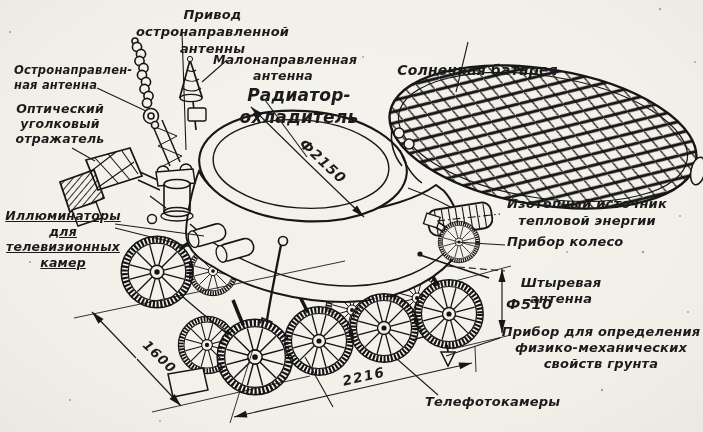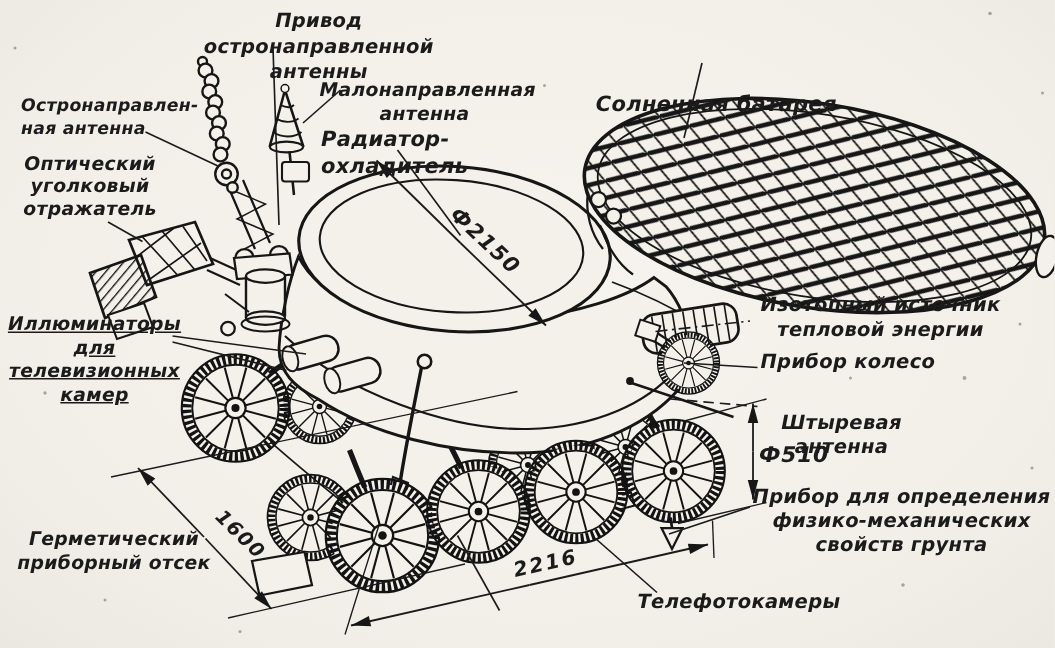--- a/index.html
+++ b/index.html
@@ -249,38 +249,36 @@
   </g>
 </svg>
 
 <div class="lbl c" style="left:115px;top:7px;width:195px;font-size:13px;">Привод остронаправленной
 антенны</div>
 <div class="lbl c" style="left:390px;top:21px;width:175px;font-size:14px;margin-top:40px;">Солнечная батарея</div>
 <div class="lbl" style="left:14px;top:63px;width:112px;font-size:11.5px;">Остронаправлен-
 ная антенна</div>
 <div class="lbl c" style="left:213px;top:52px;width:140px;font-size:12.5px;">Малонаправленная
 антенна</div>
-<div class="lbl" style="left:214px;top:84px;width:170px;font-size:14px;">Радиатор-охладитель</div>
+<div class="lbl" style="left:214px;top:84px;width:170px;font-size:17px;text-align:center;">Радиатор-охладитель</div>
 <div class="lbl c" style="left:6px;top:101px;width:108px;font-size:12.5px;line-height:15px;">Оптический
 уголковый
 отражатель</div>
 <div class="lbl c" style="left:0px;top:208px;width:126px;font-size:12.5px;line-height:15.5px;text-decoration:underline;">Иллюминаторы
 для
 телевизионных
 камер</div>
 <div class="lbl c" style="left:498px;top:195px;width:178px;font-size:13px;line-height:17px;text-align:center;">Изотопный источник
 тепловой энергии</div>
 <div class="lbl" style="left:507px;top:234px;width:145px;font-size:13px;">Прибор колесо</div>
 <div class="lbl c" style="left:505px;top:275px;width:112px;font-size:13px;line-height:15.5px;">Штыревая
 антенна</div>
 <div class="lbl c" style="left:495px;top:324px;width:212px;font-size:13px;line-height:16px;">Прибор для определения
 физико-механических
 свойств грунта</div>
-<div class="lbl c" style="left:0px;top:351px;width:152px;font-size:12.5px;line-height:15.5px;">Герметический
-приборный отсек</div>
 <div class="lbl" style="left:425px;top:394px;width:150px;font-size:13px;">Телефотокамеры</div>
 
 <div class="lbl dim c r43" style="left:292px;top:152px;width:62px;font-size:14px;letter-spacing:1px;">Ф2150</div>
 <div class="lbl dim c r45" style="left:130px;top:349px;width:58px;font-size:13px;letter-spacing:1px;">1600</div>
 <div class="lbl dim c rm13" style="left:336px;top:368px;width:56px;font-size:13.5px;letter-spacing:1.5px;">2216</div>
 <div class="lbl dim" style="left:506px;top:295px;font-size:14.5px;letter-spacing:.5px;">Ф510</div>
 
 </div>
 
 </body></html>

